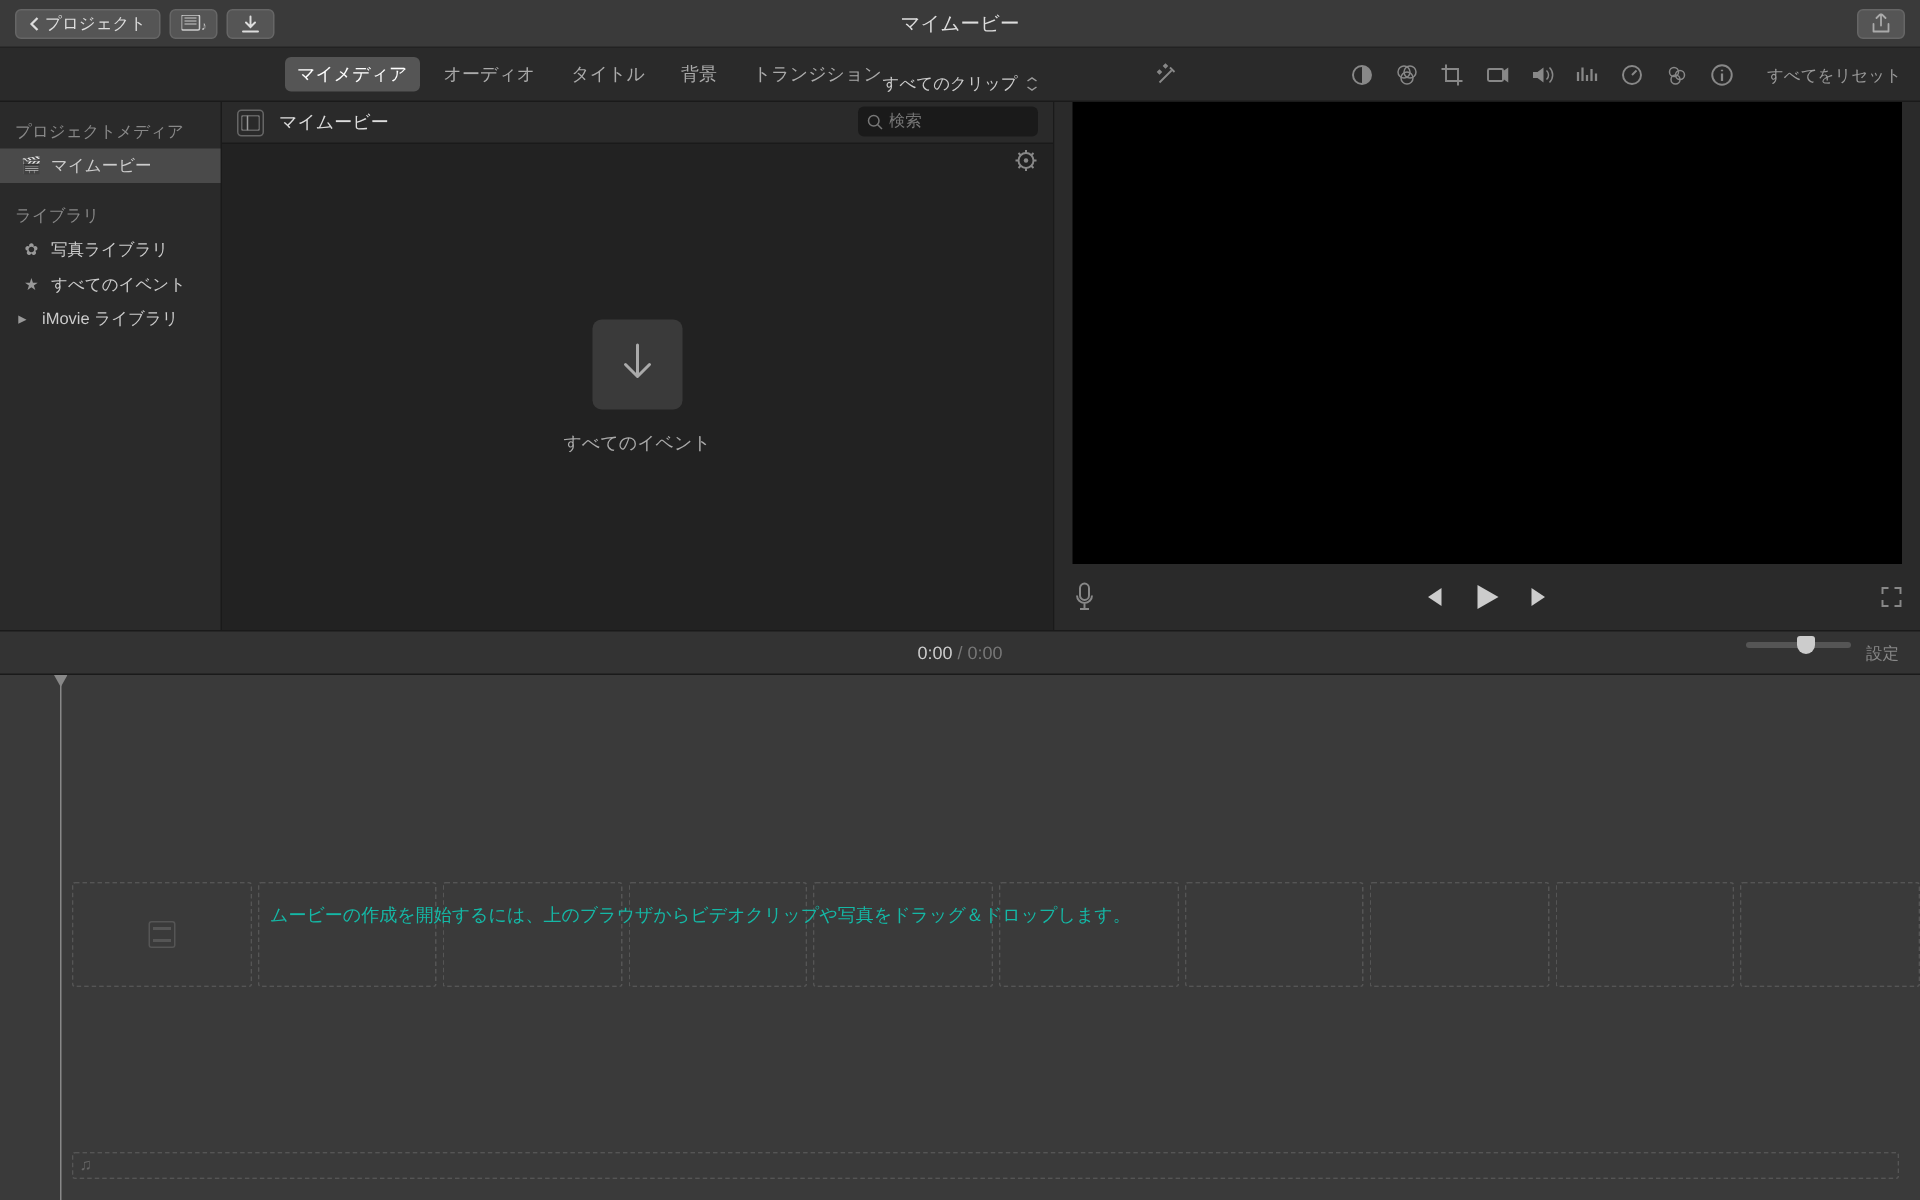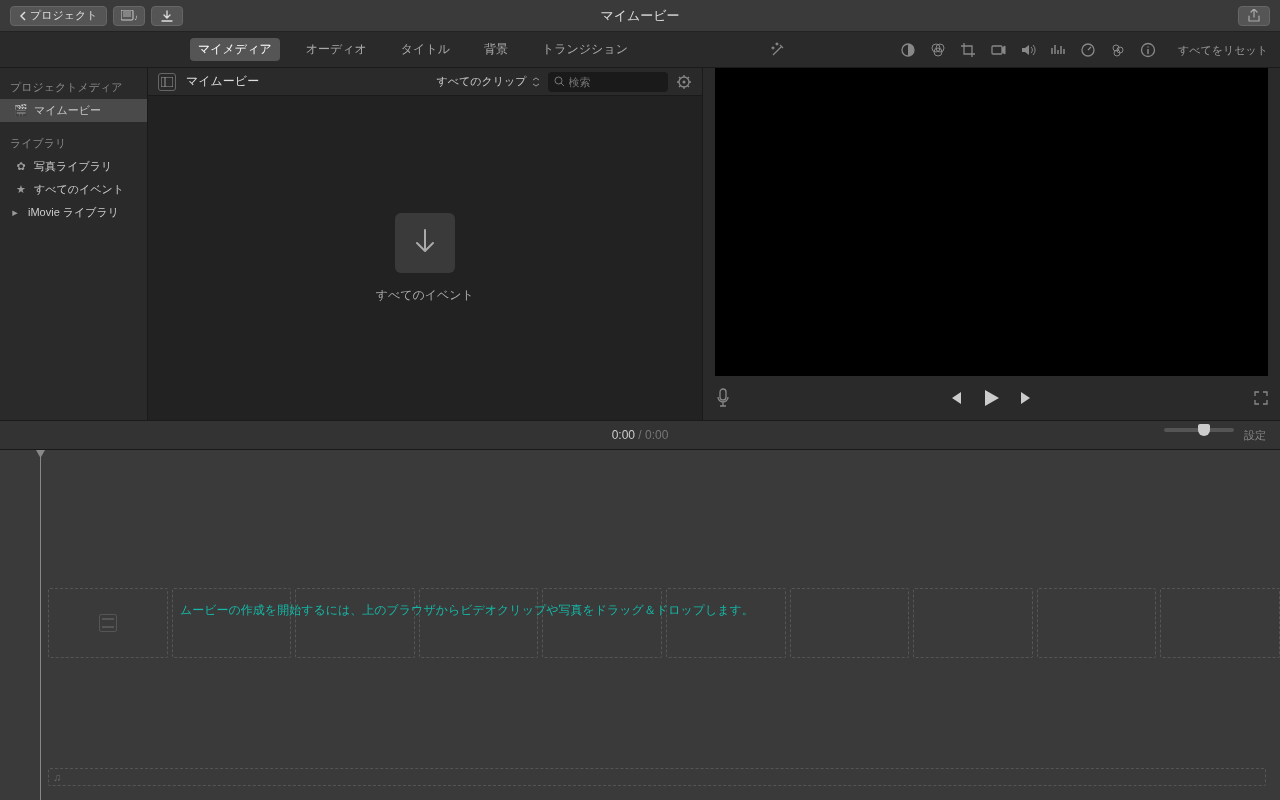--- a/index.html
+++ b/index.html
@@ -8,42 +8,42 @@
 
 .titlebar { height:32px; background:#3a3a3a; display:flex; align-items:center; position:relative; border-bottom:1px solid #222; }
 .titlebar-left { display:flex; gap:6px; padding-left:10px; }
 .titlebar-title { position:absolute; left:50%; transform:translateX(-50%); font-size:13px; color:#ddd; }
 .titlebar-right { margin-left:auto; padding-right:10px; }
 .tb-btn { background:#555; border:1px solid #666; border-radius:4px; color:#ddd; font-size:11px; height:20px; padding:0 8px; display:flex; align-items:center; cursor:pointer; }
 .tb-btn.icon-only { width:32px; justify-content:center; padding:0; }
 
 
 .toolbar2 { height:36px; background:#2a2a2a; display:flex; align-items:center; border-bottom:1px solid #1a1a1a; }
-.media-tabs { display:flex; gap:18px; padding-left:190px; font-size:12px; }
+.media-tabs { display:flex; gap:8px; padding-left:190px; font-size:12px; }
 .media-tab { color:#aaa; cursor:pointer; padding:3px 8px; border-radius:4px; }
 .media-tab.active { background:#555; color:#fff; }
 .player-tools { margin-left:auto; display:flex; gap:14px; align-items:flex-end; padding-right:12px; }
 .tool-icon { width:16px; height:16px; display:flex; align-items:center; justify-content:center; color:#888; cursor:pointer; }
 .reset-link { color:#999; font-size:11px; cursor:pointer; margin-left:8px; }
 .wand-icon { margin-right:100px; color:#888; }
 
 
 .main { display:flex; height:352px; }
 .sidebar { width:148px; background:#2a2a2a; border-right:1px solid #1a1a1a; padding-top:6px; font-size:11px; }
 .sb-header { color:#888; padding:6px 10px 4px; font-size:11px; }
 .sb-item { padding:4px 10px 4px 14px; color:#ccc; cursor:pointer; display:flex; align-items:center; gap:6px; }
 .sb-item.selected { background:#4a4a4a; }
 .sb-icon { width:14px; height:12px; display:inline-flex; align-items:center; justify-content:center; color:#999; font-size:11px; }
 
 
 .browser { flex:1; background:#222; display:flex; flex-direction:column; border-right:1px solid #1a1a1a; max-width:562px;}
 .browser-hdr { height:28px; display:flex; align-items:center; padding:0 10px; gap:10px; border-bottom:1px solid #1a1a1a; background:#2a2a2a; }
 .layout-toggle { width:18px; height:18px; border:1px solid #666; border-radius:3px; display:flex; align-items:center; justify-content:center; cursor:pointer; }
 .browser-title { color:#ddd; font-size:12px; }
-.browser-hdr-right { margin-left:auto; display:flex; align-items:center; gap:8px; }
+.browser-hdr-right { margin-left:auto; display:flex; align-items:flex-end; gap:8px;flex-direction:column; }
 .clip-filter { color:#ccc; font-size:11px; cursor:pointer; }
 .search-box { background:#1a1a1a; border-radius:4px; height:20px; width:120px; display:flex; align-items:center; padding:0 6px; gap:4px; }
 .search-box input { background:none; border:none; outline:none; color:#ccc; font-size:11px; width:80px; }
 .gear { color:#888; cursor:pointer; }
 .browser-body { flex:1; display:flex; flex-direction:column; align-items:center; justify-content:center; gap:14px; }
 .import-box { width:60px; height:60px; background:#3a3a3a; border-radius:6px; display:flex; align-items:center; justify-content:center; cursor:pointer; }
 .import-label { color:#aaa; font-size:12px; }
 
 
 .player { flex:1; background:#2a2a2a; display:flex; flex-direction:column; padding:0 12px; }

